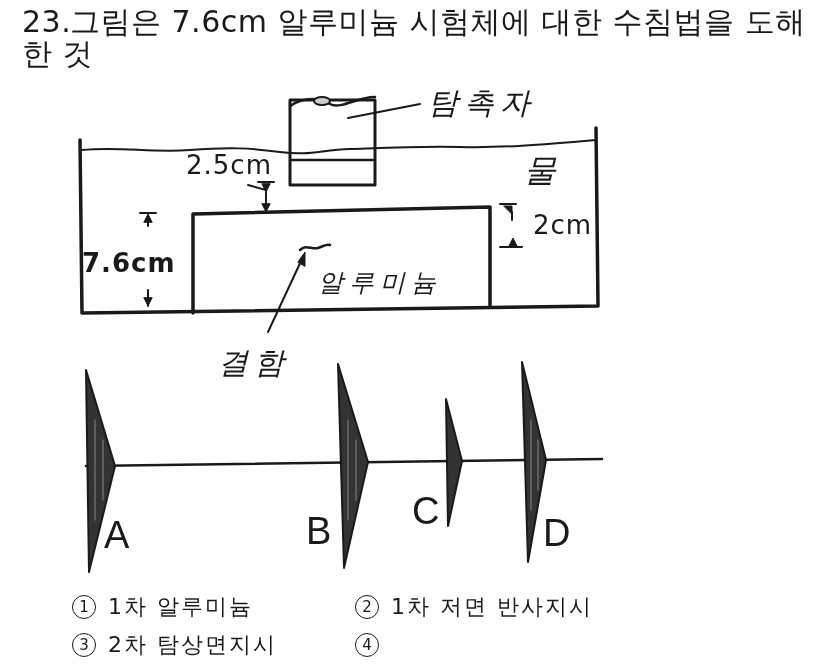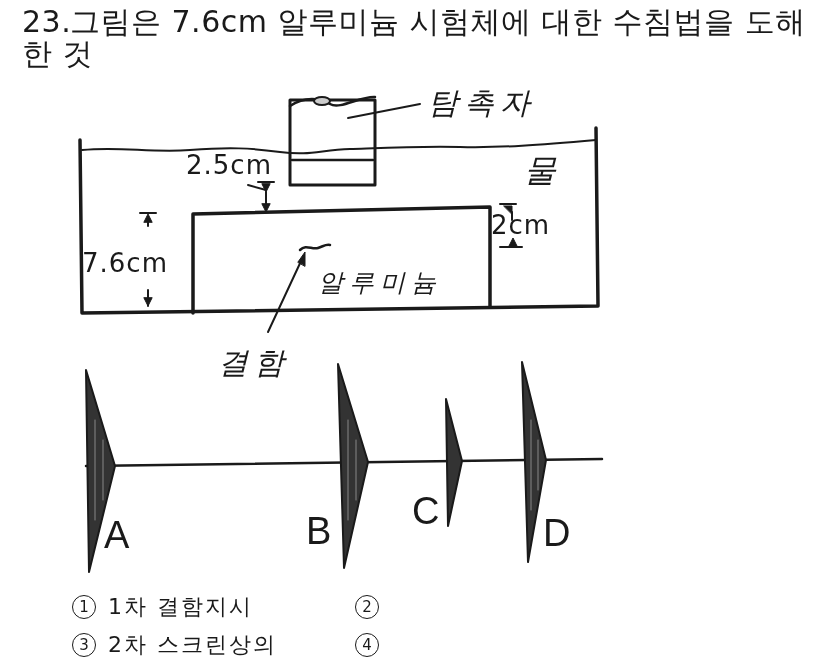--- a/index.html
+++ b/index.html
@@ -143,43 +143,44 @@
       <path d="M446 399 L462 461 L448 526 Z" fill="#333333" stroke-width="2"></path>
 
       <path d="M522 362 L546 460 L528 562 Z" fill="#333333" stroke-width="2"></path>
       <path d="M531 420 L531 510 M538 440 L538 490" stroke="#888888" stroke-width="1"></path>
     </g>
   </svg>
 
   <div class="lbl kor-big" style="left:428px; top:88px;">탐촉자</div>
   <div class="lbl kor-big" style="left:524px; top:154px; font-size:32px;">물</div>
   <div class="lbl dim" style="left:142px; top:152px;margin-left:44px;">2.5cm</div>
-  <div class="lbl dim" style="left:82px; top:250px;">7.6cm</div>
-  <div class="lbl dim" style="left:491px; top:212px;">2cm</div>
+  <div class="lbl dim" style="left:82px; top:250px;font-weight:bold;">7.6cm</div>
+  <div class="lbl dim" style="left:533px; top:212px;">2cm</div>
   <div class="lbl kor-big" style="left:318px; top:270px; font-size:25px;">알루미늄</div>
   <div class="lbl kor-big" style="left:218px; top:348px; font-size:30px;">결함</div>
 
   <div class="lbl peak" style="left:104px; top:516px;">A</div>
   <div class="lbl peak" style="left:306px; top:512px;">B</div>
   <div class="lbl peak" style="left:412px; top:492px;">C</div>
   <div class="lbl peak" style="left:543px; top:514px;">D</div>
 </div>
 
 <div class="options">
   <div class="opt-row">
     <div class="opt">
       <span class="mark">1</span>
-      <span>1차 결함지시</span>
+      <span>1차 알루미늄</span>
     </div>
     <div class="opt">
       <span class="mark">2</span>
+      <span>1차 저면 반사지시</span>
     </div>
   </div>
   <div class="opt-row">
     <div class="opt">
       <span class="mark">3</span>
-      <span>2차 스크린상의</span>
+      <span>2차 탐상면지시</span>
     </div>
     <div class="opt">
       <span class="mark">4</span>
     </div>
   </div>
 </div>
 
 </body></html>

